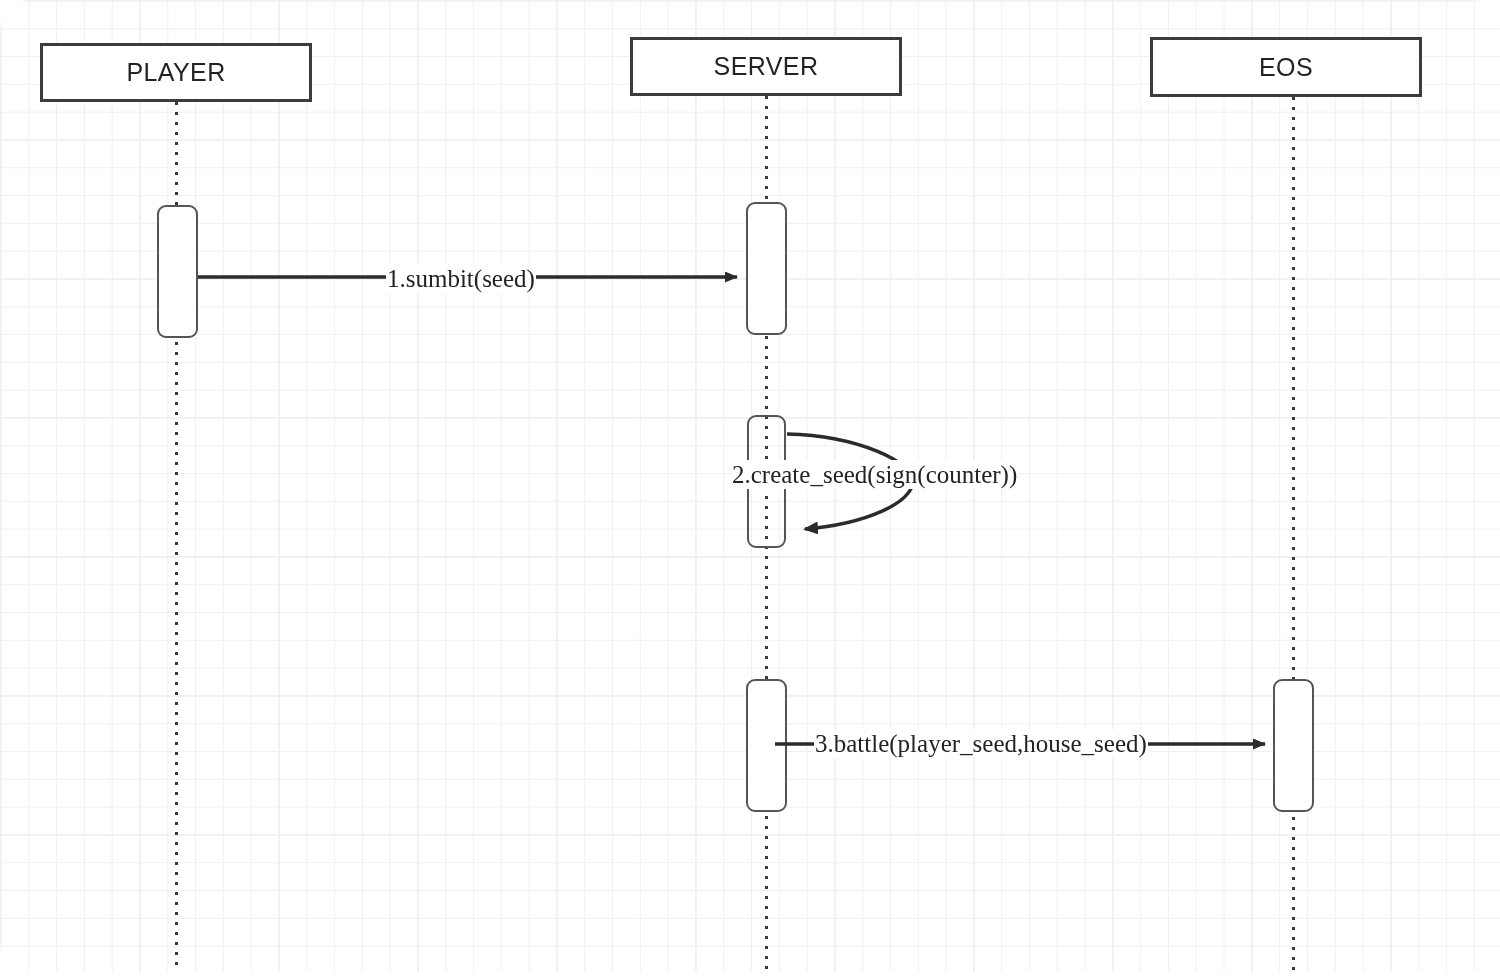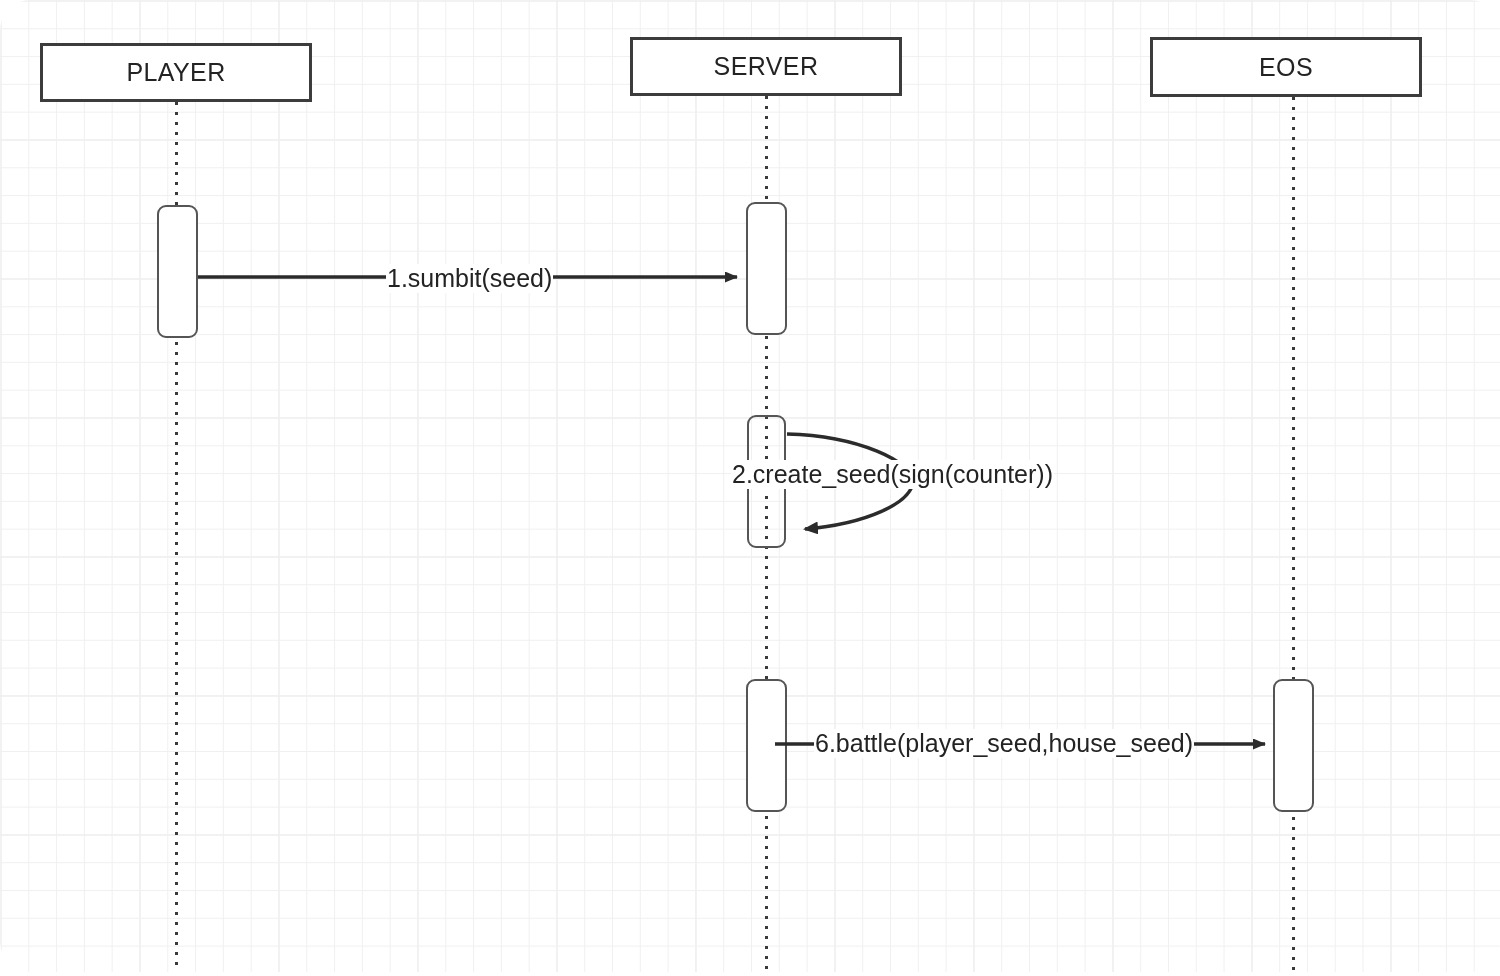--- a/index.html
+++ b/index.html
@@ -72,21 +72,21 @@
     top: 0;
     width: 1500px;
     height: 976px;
     overflow: visible;
     pointer-events: none;
   }
 
   
   .msg-label {
     position: absolute;
-    font-family: Liberation Sans, sans-serif;
+    font-family: Liberation Serif, serif;
     font-size: 25px;
     color: #232323;
     white-space: nowrap;
     background: #ffffff;
     line-height: 1;
     padding: 2px 1px;
   }
   .msg-label.self {
     background: #ffffff;
   }
@@ -133,15 +133,15 @@
     <path d="M787,434 C 860,436 912,462 913,481" fill="none" stroke="#2b2b2b" stroke-width="3.5"></path>
     <path d="M913,481 C 912,503 866,524 805,529" fill="none" stroke="#2b2b2b" stroke-width="3.5" marker-end="url(#solidArrowLoop)"></path>
 
     <line x1="775" y1="744" x2="1265" y2="744" stroke="#2b2b2b" stroke-width="3.5" marker-end="url(#solidArrow)"></line>
   </svg>
 
   <div class="msg-label" style="left:386px; top:264px;">1.sumbit(seed)</div>
 
   <div class="msg-label self" style="left:731px; top:460px;text-align:center;">2.create_seed(sign(counter))</div>
 
-  <div class="msg-label" style="left:814px; top:729px;">6.battle(player_seed,house_seed)</div>
+  <div class="msg-label" style="left:814px; top:729px;">3.battle(player_seed,house_seed)</div>
 
 </div>
 
 </body></html>

